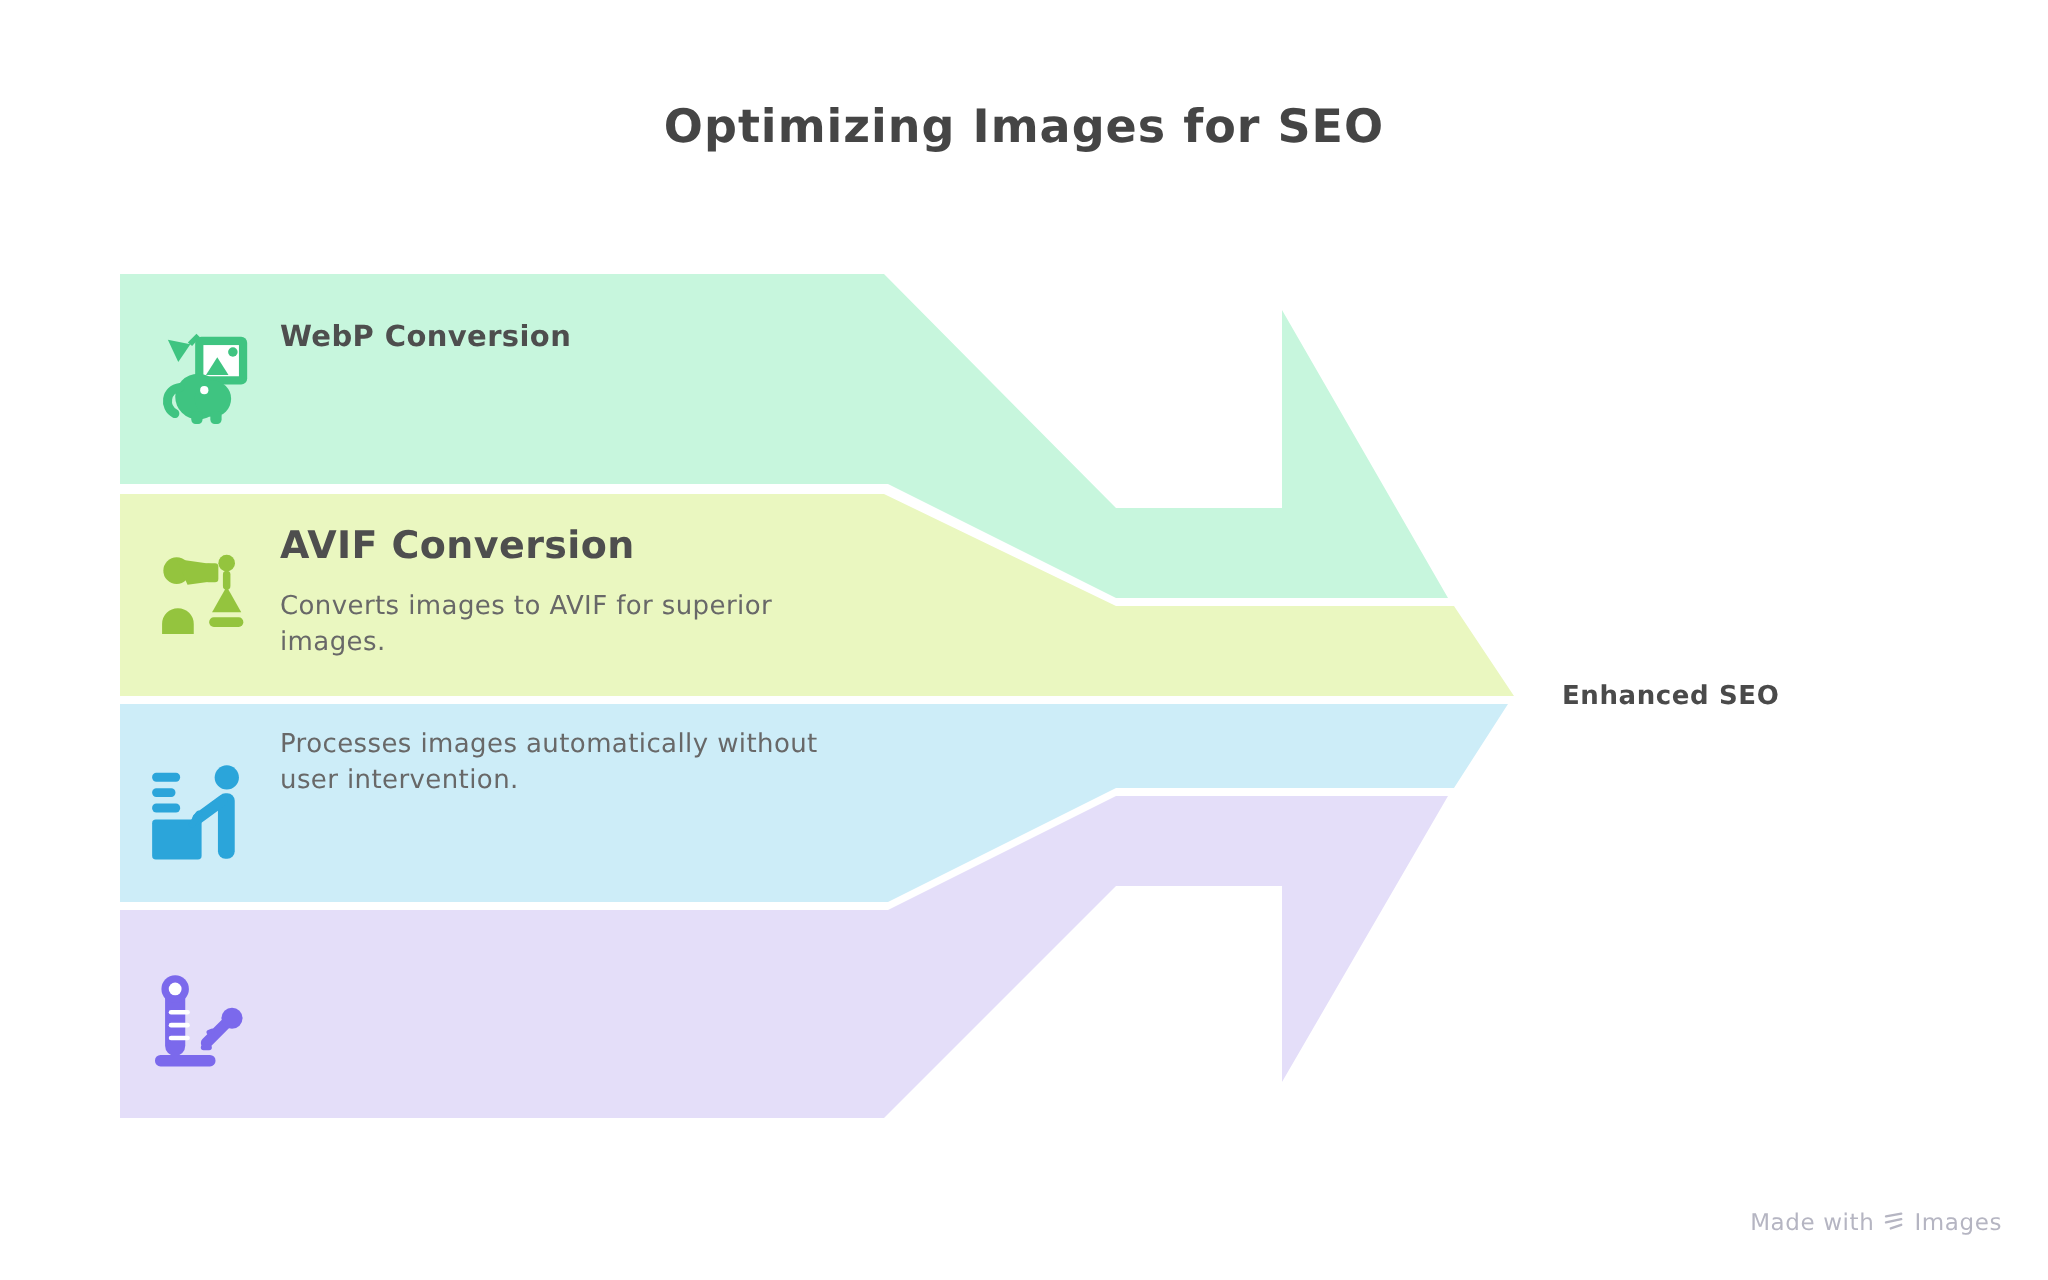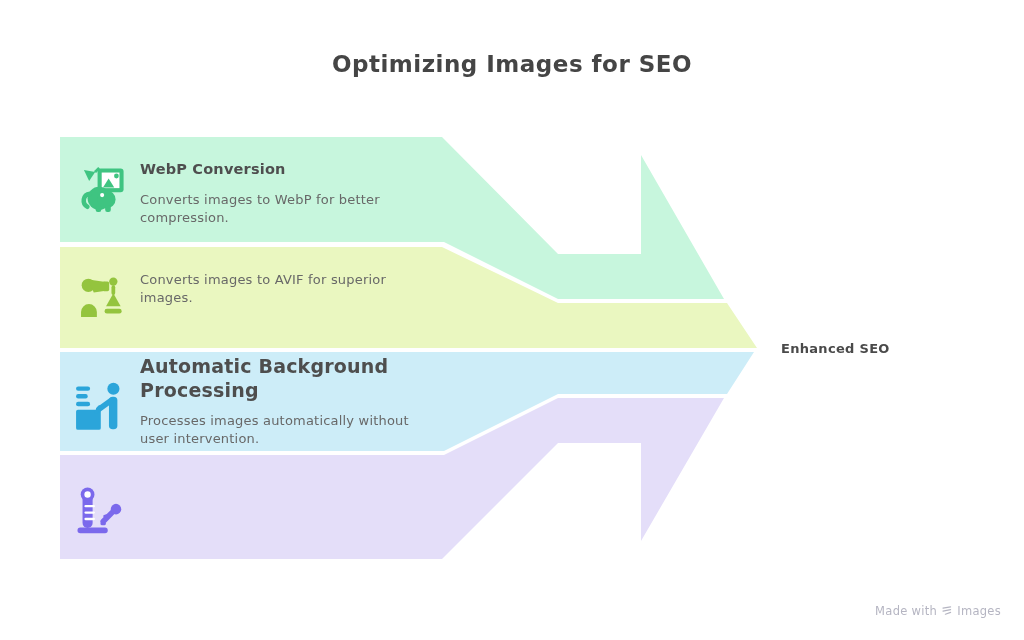--- a/index.html
+++ b/index.html
@@ -59,53 +59,52 @@
       <circle cx="10.2" cy="16.3" r="5.3"></circle>
       <circle cx="13.6" cy="16.8" r="4.2"></circle>
       <path d="M6,14.2 C2.6,14.6 2.2,18.8 4.8,20.2" fill="none" stroke="currentColor" stroke-width="2.1" stroke-linecap="round"></path>
       <rect x="8.6" y="19.6" width="2.6" height="3" rx="1"></rect>
       <rect x="13" y="19.6" width="2.6" height="3" rx="1"></rect>
       <circle cx="11.6" cy="14.8" r="0.95" fill="#ffffff"></circle>
     </svg>
   </span>
   <div class="band-text" style="top:160px;">
     <div class="band-heading small">WebP Conversion</div>
-    <div class="band-desc" style="margin-top:12px;">Converts images to WebP for better compression.</div>
   </div>
 
   <span class="band-icon" style="left: 75px; top: 272px; color: rgb(148, 196, 62);">
     <svg width="50" height="50" viewBox="0 0 24 24" fill="currentColor">
       <circle cx="6.4" cy="6.4" r="3.2"></circle>
       <path d="M6.4,3.6 L15.6,4.9 L15.6,8.9 L9,9.8 Z"></path>
       <rect x="13.2" y="4.6" width="3.2" height="4.6" rx="0.8"></rect>
       <path d="M2.9,21.6 v-2.4 a3.8,3.8 0 0 1 7.6,0 v2.4 Z"></path>
       <circle cx="18.4" cy="4.6" r="2"></circle>
       <rect x="17.5" y="6.4" width="1.8" height="4.6" rx="0.9"></rect>
       <path d="M18.4,10.2 L21.9,16.4 L14.9,16.4 Z"></path>
       <rect x="14.2" y="17.6" width="8.2" height="2.3" rx="1.1"></rect>
     </svg>
   </span>
   <div class="band-text" style="top:261px;">
+    <div class="band-heading">AVIF Conversion</div>
     <div class="band-desc">Converts images to AVIF for superior images.</div>
   </div>
 
   <span class="band-icon" style="left: 70px; top: 378px; color: rgb(43, 165, 218);">
     <svg width="56" height="56" viewBox="0 0 24 24" fill="currentColor">
       <rect x="2.6" y="3.6" width="6" height="1.9" rx="0.9"></rect>
       <rect x="2.6" y="6.9" width="5" height="1.9" rx="0.9"></rect>
       <rect x="2.6" y="10.2" width="6" height="1.9" rx="0.9"></rect>
       <rect x="2.6" y="13.6" width="10.6" height="8.6" rx="0.8"></rect>
       <circle cx="18.6" cy="4.6" r="2.6"></circle>
       <rect x="16.7" y="8" width="3.6" height="14" rx="1.6"></rect>
       <path d="M17.6,9.6 L12.4,13.4" fill="none" stroke="currentColor" stroke-width="2.4" stroke-linecap="round"></path>
       <path d="M12.6,12.4 L11.2,14.6" fill="none" stroke="currentColor" stroke-width="1.4" stroke-linecap="round"></path>
     </svg>
   </span>
   <div class="band-text" style="top:354px;">
-    <div class="band-heading">Automatic Background Processing</div>
     <div class="band-desc">Processes images automatically without user intervention.</div>
   </div>
 
   <span class="band-icon" style="left: 72px; top: 483px; color: rgb(123, 105, 236);">
     <svg width="55" height="55" viewBox="0 0 24 24" fill="currentColor">
       <rect x="4.6" y="4.6" width="4.4" height="15" rx="2.2"></rect>
       <circle cx="6.8" cy="5" r="3"></circle>
       <circle cx="6.8" cy="5" r="1.4" fill="#ffffff"></circle>
       <rect x="5.4" y="9.6" width="4.6" height="1" rx="0.5" fill="#ffffff"></rect>
       <rect x="5.4" y="12.4" width="4.6" height="1" rx="0.5" fill="#ffffff"></rect>

